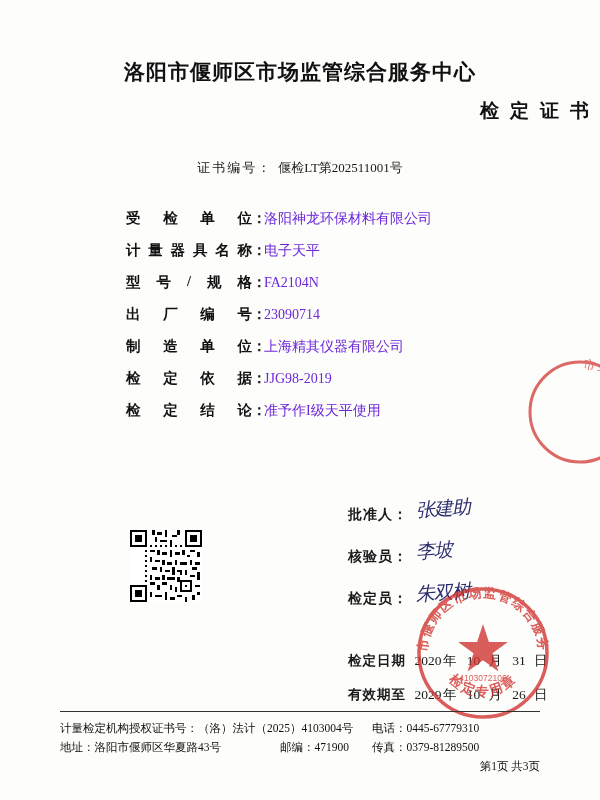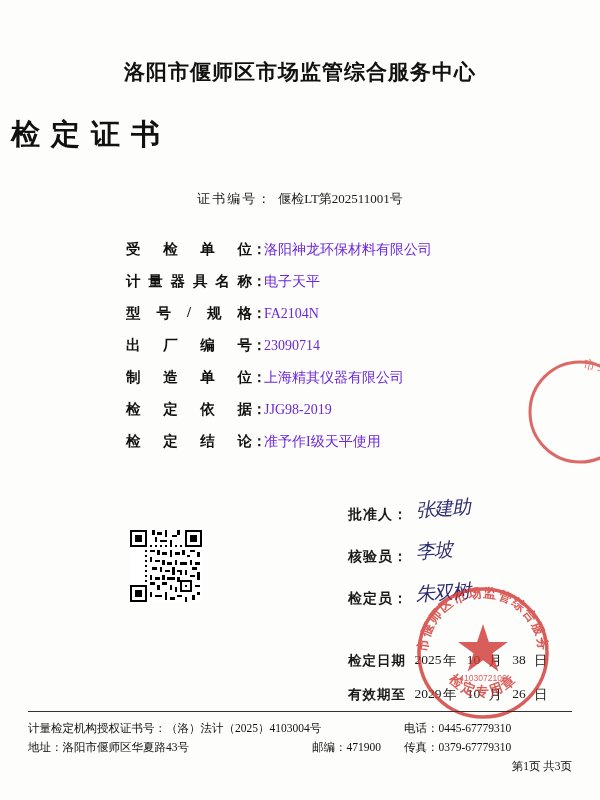--- a/index.html
+++ b/index.html
@@ -25,25 +25,25 @@
   
   .org-title {
     text-align: center;
     font-size: 21px;
     font-weight: bold;
     letter-spacing: 1px;
     margin-top: 58px;
     color: #111;
   }
   .doc-title {
-    text-align: left;
-    font-size: 29px;
+    text-align: right;
+    font-size: 19px;
     font-weight: bold;
     letter-spacing: 11px;
-    margin-top: 29px;
+    margin-top: 12px;
     padding-left: 11px;
     color: #111;
   }
 
   
   .cert-no-row {
     margin-top: 35px;
     display: flex;
     justify-content: center;
     align-items: baseline;
@@ -137,21 +137,21 @@
   
   .date-block {
     position: absolute;
     left: 348px;
     top: 652px;
     font-size: 13.5px;
     width: 240px;
   }
   .date-row {
     display: flex;
-    align-items: flex-start;
+    align-items: center;
     margin-bottom: 16px;
     white-space: nowrap;
   }
   .date-label {
     font-weight: bold;
     letter-spacing: 1px;
     margin-right: 8px;
   }
   .date-num {
     display: inline-block;
@@ -159,21 +159,21 @@
     text-align: center;
   }
   .date-unit { margin: 0 3px 0 1px; }
 
   
   .footer {
     position: absolute;
     left: 0;
     right: 0;
     bottom: 26px;
-    padding: 0 28px;
+    padding: 0 60px;
     box-sizing: border-box;
   }
   .footer-rule {
     border-top: 1px solid #333;
     margin-bottom: 7px;
   }
   .footer-line {
     display: flex;
     font-size: 11.5px;
     line-height: 1.6;
@@ -417,25 +417,25 @@
     </div>
     <div class="sign-row">
       <span class="sign-label">检定员：</span>
       <span class="sign-value">朱双树</span>
     </div>
   </div>
 
   <div class="date-block">
     <div class="date-row">
       <span class="date-label">检定日期</span>
-      <span class="date-num">2025</span>
+      <span class="date-num">2020</span>
       <span class="date-unit">年</span>
       <span class="date-num">10</span>
       <span class="date-unit">月</span>
-      <span class="date-num">38</span>
+      <span class="date-num">31</span>
       <span class="date-unit">日</span>
     </div>
     <div class="date-row">
       <span class="date-label">有效期至</span>
       <span class="date-num">2029</span>
       <span class="date-unit">年</span>
       <span class="date-num">10</span>
       <span class="date-unit">月</span>
       <span class="date-num">26</span>
       <span class="date-unit">日</span>
@@ -478,18 +478,18 @@
 
   <div class="footer">
     <div class="footer-rule"></div>
     <div class="footer-line">
       <span class="footer-left">计量检定机构授权证书号：（洛）法计（2025）4103004号</span>
       <span class="footer-right">电话：0445-67779310</span>
     </div>
     <div class="footer-line">
       <span class="footer-left">地址：洛阳市偃师区华夏路43号</span>
       <span style="width:92px">邮编：471900</span>
-      <span class="footer-right">传真：0379-67779310</span>
+      <span class="footer-right">传真：0379-81289500</span>
     </div>
     <div class="page-num">第1页 共3页</div>
   </div>
 
 </div>
 
 </body></html>

